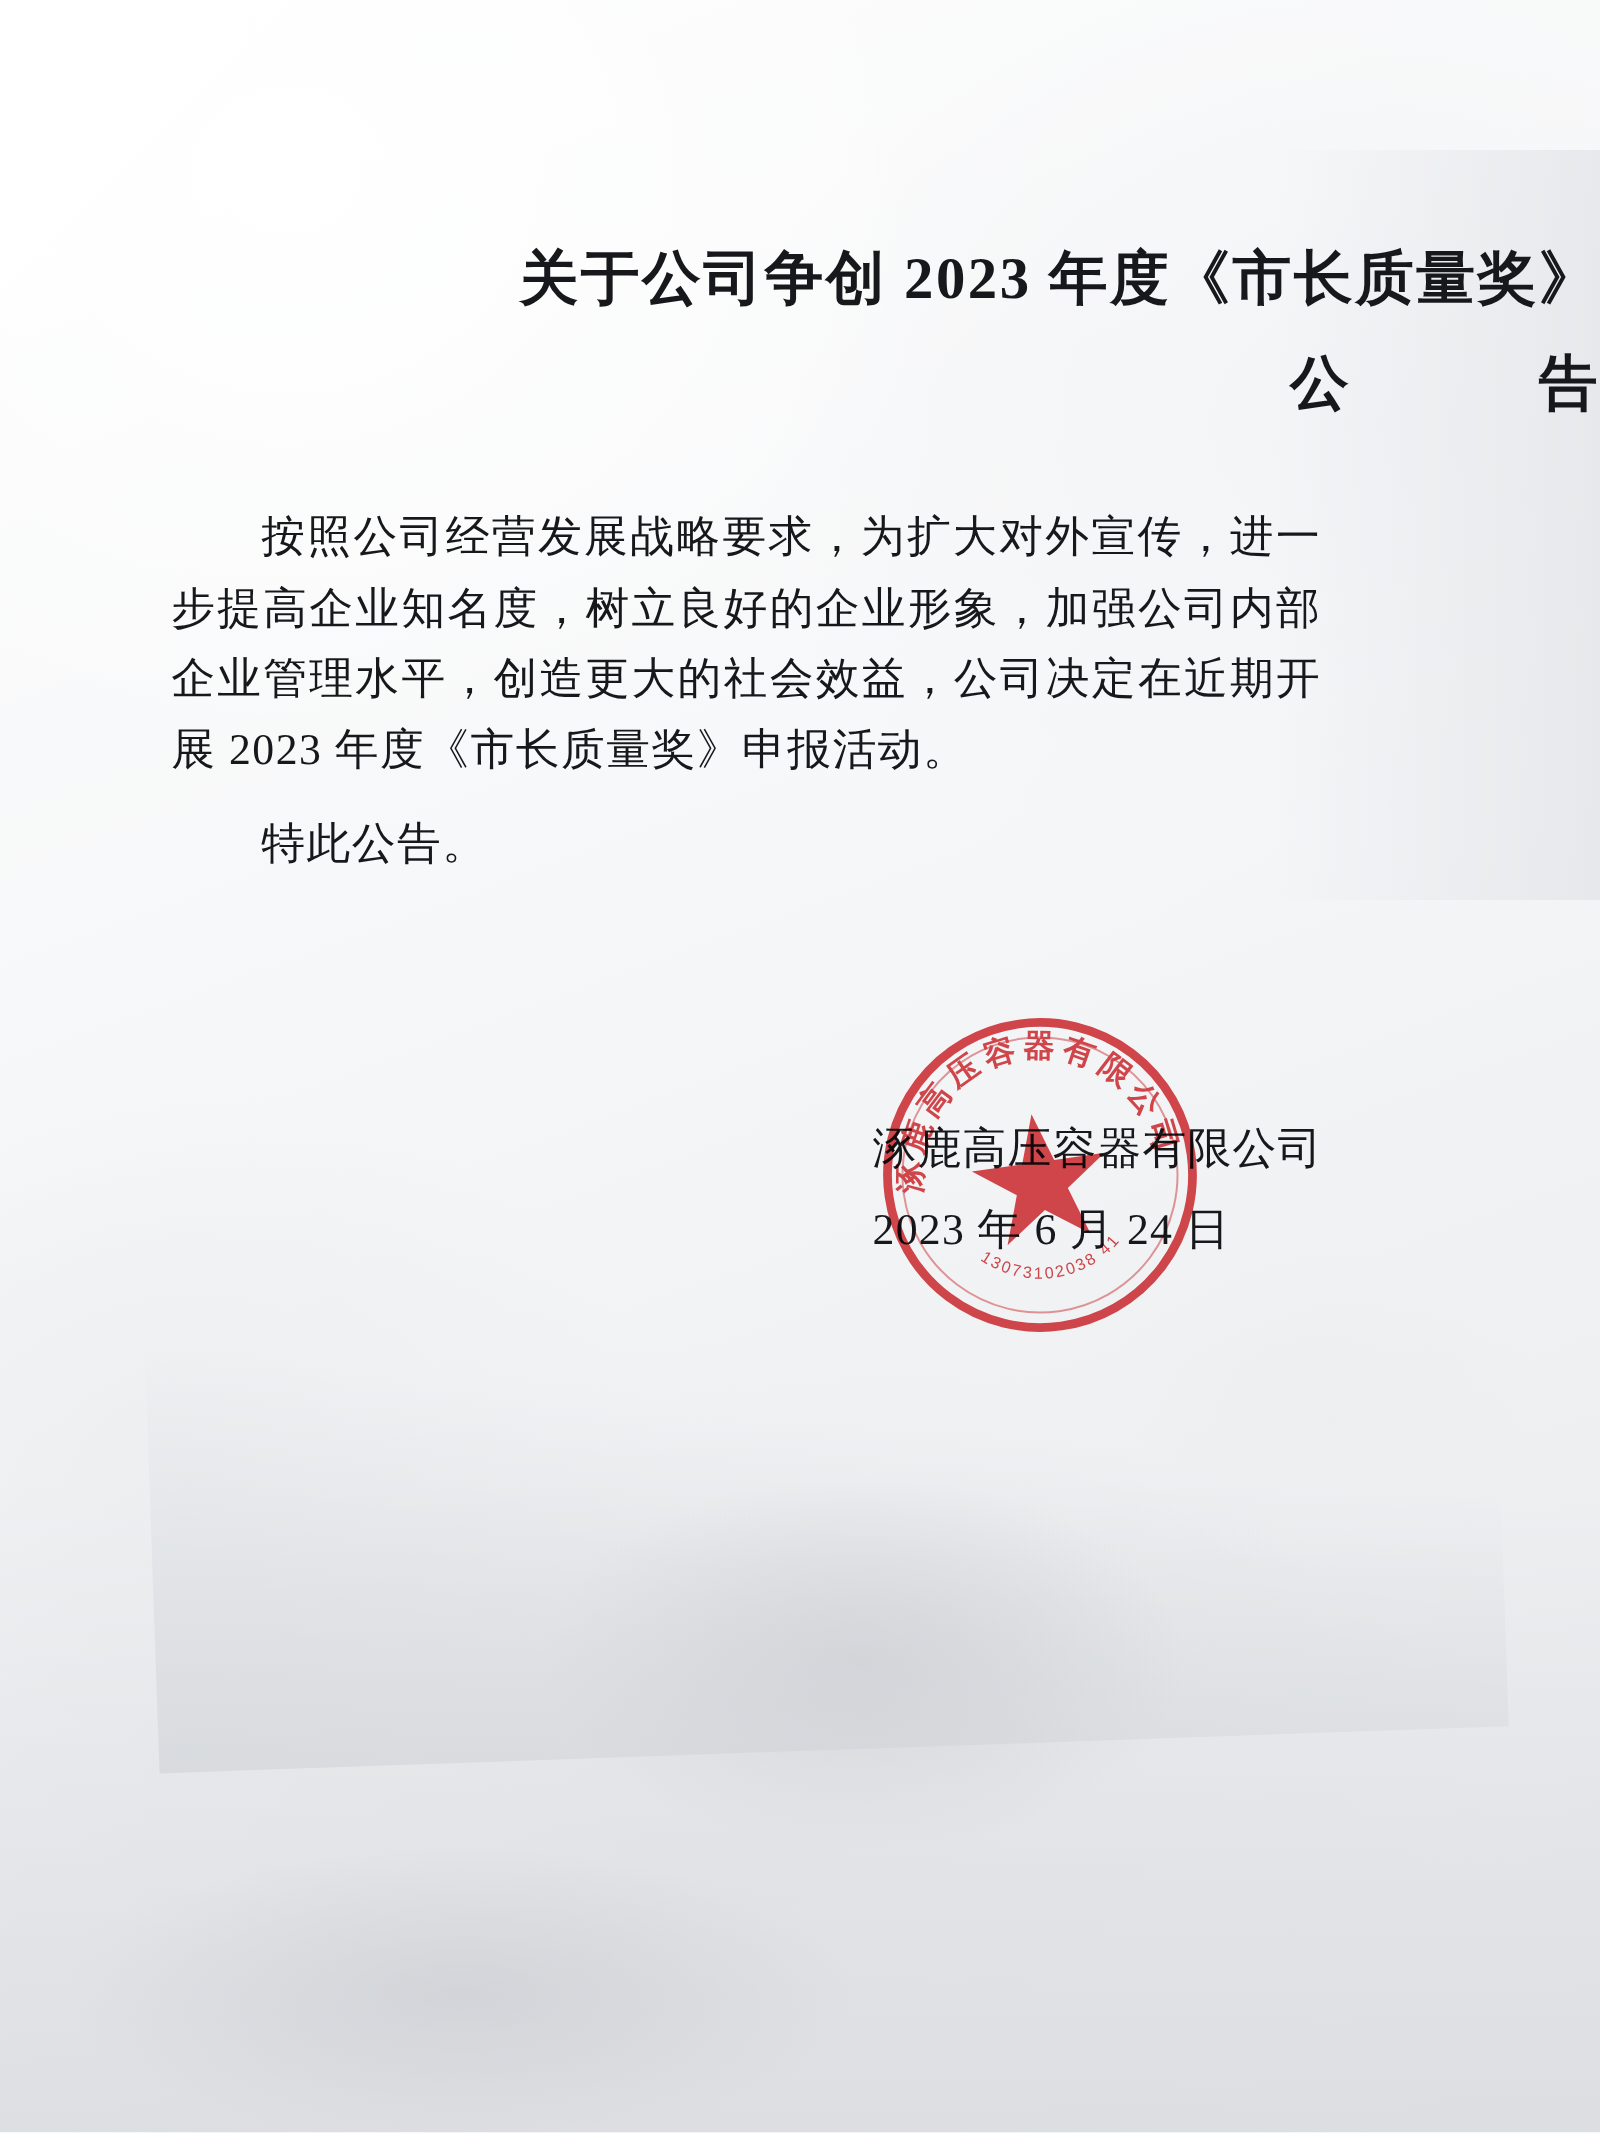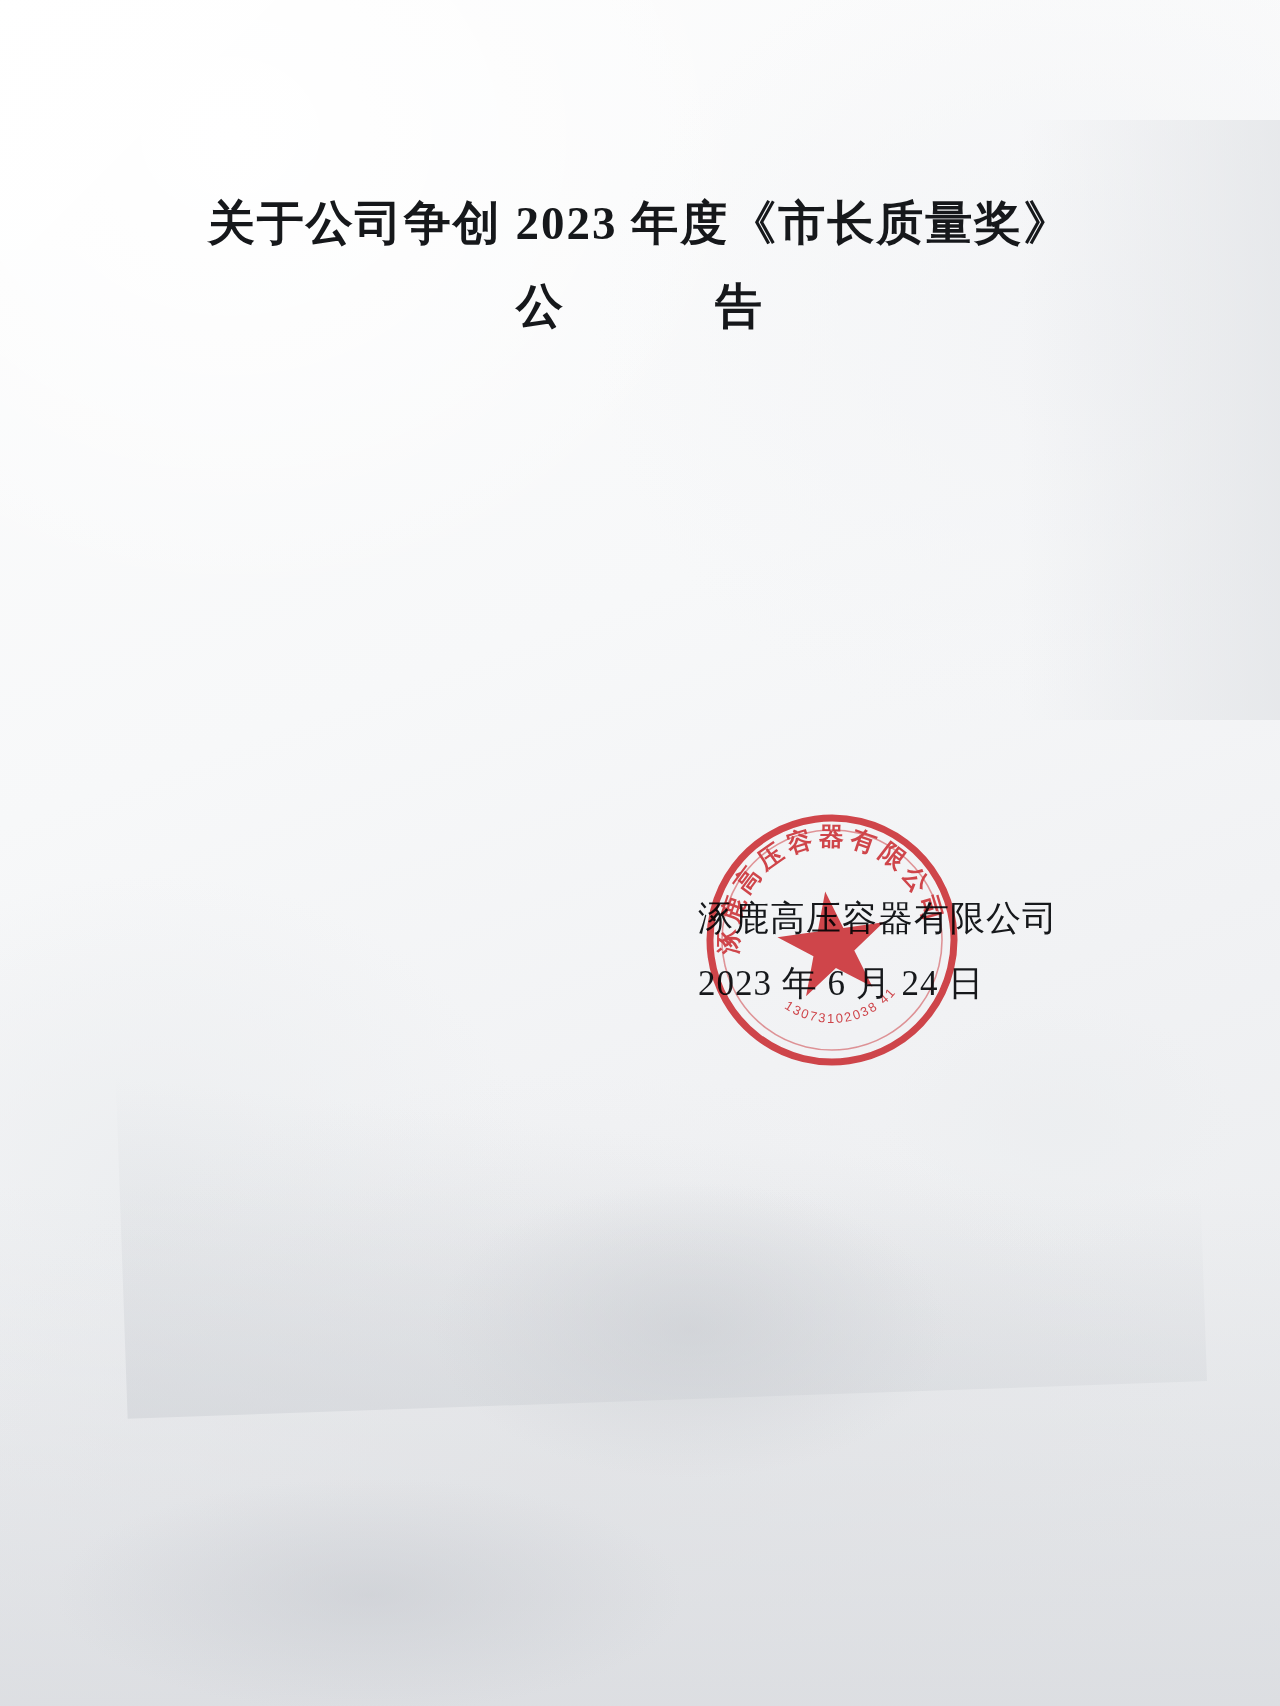--- a/index.html
+++ b/index.html
@@ -69,21 +69,21 @@
     width: 1280px;
     height: 1706px;
     color: #16181b;
   }
 
   .title-block {
     position: absolute;
     left: 0;
     top: 196px;
     width: 1280px;
-    text-align: center;
+    text-align: right;
   }
   .title-line-1 {
     font-size: 47px;
     font-weight: bold;
     letter-spacing: 2px;
     line-height: 1.18;
     white-space: nowrap;
   }
   .title-line-2 {
     margin-top: 24px;
@@ -158,20 +158,24 @@
 
   <div class="doc">
 
     <div class="title-block">
       <div class="title-line-1">关于公司争创 2023 年度《市长质量奖》</div>
       <div class="title-line-2">
         <span>公</span><span class="gap"></span><span>告</span>
       </div>
     </div>
 
+    <div class="body-block">
+      <p class="para">按照公司经营发展战略要求，为扩大对外宣传，进一步提高企业知名度，树立良好的企业形象，加强公司内部企业管理水平，创造更大的社会效益，公司决定在近期开展 2023 年度《市长质量奖》申报活动。</p>
+      <p class="para last">特此公告。</p>
+    </div>
 
     <div class="signature-block">
       <div class="sig-company">涿鹿高压容器有限公司</div>
       <div class="sig-date">2023 年 6 月 24 日</div>
     </div>
 
     <div class="seal">
       <svg width="270" height="270" viewBox="0 0 270 270" xmlns="http://www.w3.org/2000/svg">
         <defs>
           <path id="arcTop" d="M 40,135 A 95,95 0 0 1 230,135"></path>

